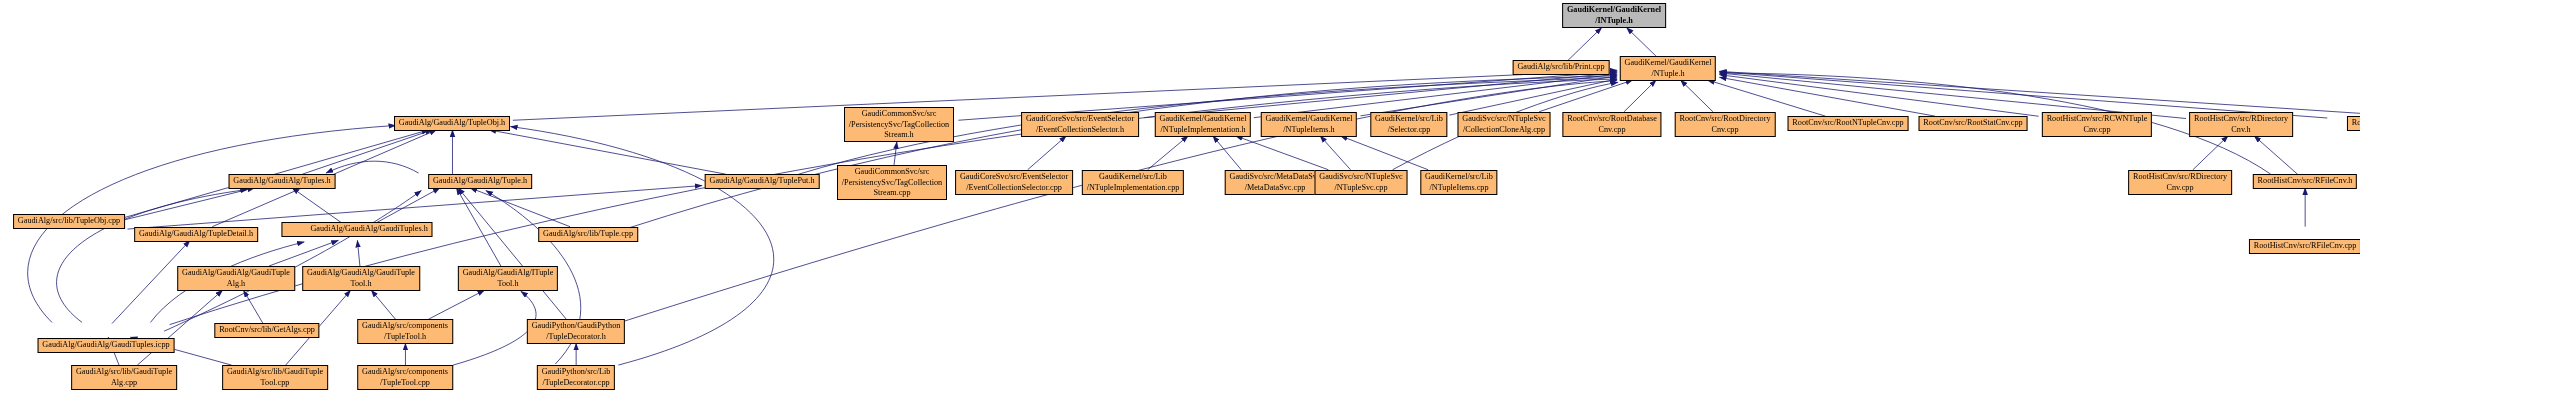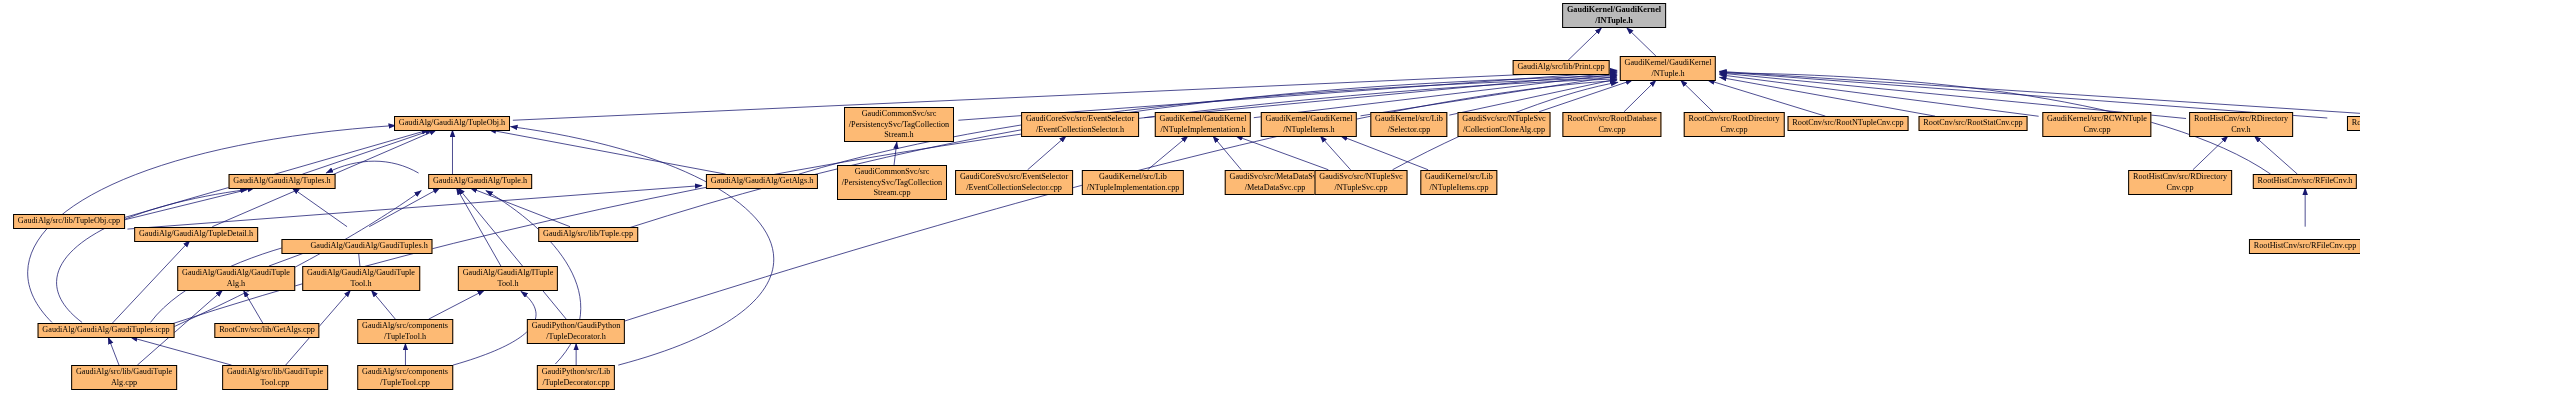--- a/index.html
+++ b/index.html
@@ -122,62 +122,62 @@
     <div class="node" style="left: 1203px; top: 112px;">GaudiKernel/GaudiKernel
 /NTupleImplementation.h</div>
     <div class="node" style="left: 1309px; top: 112px;">GaudiKernel/GaudiKernel
 /NTupleItems.h</div>
     <div class="node" style="left: 1409px; top: 112px;">GaudiKernel/src/Lib
 /Selector.cpp</div>
     <div class="node" style="left: 1504px; top: 112px;">GaudiSvc/src/NTupleSvc
 /CollectionCloneAlg.cpp</div>
     <div class="node" style="left: 1612px; top: 112px;">RootCnv/src/RootDatabase
 Cnv.cpp</div>
-    <div class="node" style="left: 1725px; top: 112px; margin-left: 9px;">RootCnv/src/RootDirectory
+    <div class="node" style="left: 1725px; top: 112px;">RootCnv/src/RootDirectory
 Cnv.cpp</div>
     <div class="node" style="left: 1848px; top: 116px;">RootCnv/src/RootNTupleCnv.cpp</div>
     <div class="node" style="left: 1973px; top: 116px;">RootCnv/src/RootStatCnv.cpp</div>
-    <div class="node" style="left: 2097px; top: 112px;">GaudiKernel/src/RCWNTuple
+    <div class="node" style="left: 2097px; top: 112px;">RootHistCnv/src/RCWNTuple
 Cnv.cpp</div>
     <div class="node" style="left: 2241px; top: 112px;">RootHistCnv/src/RDirectory
 Cnv.h</div>
     <div class="node" style="left: 2393px; top: 116px; margin-left: 16px;">RootHistCnv/src/RNTupleCnv.cpp</div>
     <div class="node" style="left: 2520px; top: 112px;">RootHistCnv/src/RRWNTuple
 Cnv.cpp</div>
     <div class="node" style="left: 282px; top: 174px;">GaudiAlg/GaudiAlg/Tuples.h</div>
     <div class="node" style="left: 480px; top: 174px;">GaudiAlg/GaudiAlg/Tuple.h</div>
-    <div class="node" style="left: 762px; top: 174px;">GaudiAlg/GaudiAlg/GetAlgs.h</div>
+    <div class="node" style="left: 762px; top: 174px;">GaudiAlg/GaudiAlg/TuplePut.h</div>
     <div class="node" style="left: 892px; top: 165px;">GaudiCommonSvc/src
 /PersistencySvc/TagCollection
 Stream.cpp</div>
     <div class="node" style="left: 1014px; top: 170px;">GaudiCoreSvc/src/EventSelector
 /EventCollectionSelector.cpp</div>
     <div class="node" style="left: 1133px; top: 170px;">GaudiKernel/src/Lib
 /NTupleImplementation.cpp</div>
     <div class="node" style="left: 1251px; top: 170px; margin-left: 24px;">GaudiSvc/src/MetaDataSvc
 /MetaDataSvc.cpp</div>
     <div class="node" style="left: 1361px; top: 170px;">GaudiSvc/src/NTupleSvc
 /NTupleSvc.cpp</div>
     <div class="node" style="left: 1459px; top: 170px;">GaudiKernel/src/Lib
 /NTupleItems.cpp</div>
     <div class="node" style="left: 2180px; top: 170px;">RootHistCnv/src/RDirectory
 Cnv.cpp</div>
     <div class="node" style="left: 2305px; top: 174px;">RootHistCnv/src/RFileCnv.h</div>
     <div class="node" style="left: 69px; top: 214px;">GaudiAlg/src/lib/TupleObj.cpp</div>
     <div class="node" style="left: 196px; top: 227px;">GaudiAlg/GaudiAlg/TupleDetail.h</div>
-    <div class="node" style="left: 357px; top: 239px; padding-left: 28px;">GaudiAlg/GaudiAlg/GaudiTuples.h</div>
+    <div class="node" style="left: 357px; top: 222px; padding-left: 28px;">GaudiAlg/GaudiAlg/GaudiTuples.h</div>
     <div class="node" style="left: 588px; top: 227px;">GaudiAlg/src/lib/Tuple.cpp</div>
     <div class="node" style="left: 2305px; top: 227px; margin-top: 12px;">RootHistCnv/src/RFileCnv.cpp</div>
     <div class="node" style="left: 236px; top: 266px;">GaudiAlg/GaudiAlg/GaudiTuple
 Alg.h</div>
     <div class="node" style="left: 361px; top: 266px;">GaudiAlg/GaudiAlg/GaudiTuple
 Tool.h</div>
     <div class="node" style="left: 508px; top: 266px;">GaudiAlg/GaudiAlg/ITuple
 Tool.h</div>
-    <div class="node" style="left: 106px; top: 323px;">GaudiAlg/GaudiAlg/GaudiTuples.icpp</div>
+    <div class="node" style="left: 106px; top: 338px;">GaudiAlg/GaudiAlg/GaudiTuples.icpp</div>
     <div class="node" style="left: 267px; top: 323px;">RootCnv/src/lib/GetAlgs.cpp</div>
     <div class="node" style="left: 405px; top: 319px;">GaudiAlg/src/components
 /TupleTool.h</div>
     <div class="node" style="left: 576px; top: 319px;">GaudiPython/GaudiPython
 /TupleDecorator.h</div>
     <div class="node" style="left: 124px; top: 365px;">GaudiAlg/src/lib/GaudiTuple
 Alg.cpp</div>
     <div class="node" style="left: 275px; top: 365px;">GaudiAlg/src/lib/GaudiTuple
 Tool.cpp</div>
     <div class="node" style="left: 405px; top: 365px;">GaudiAlg/src/components

